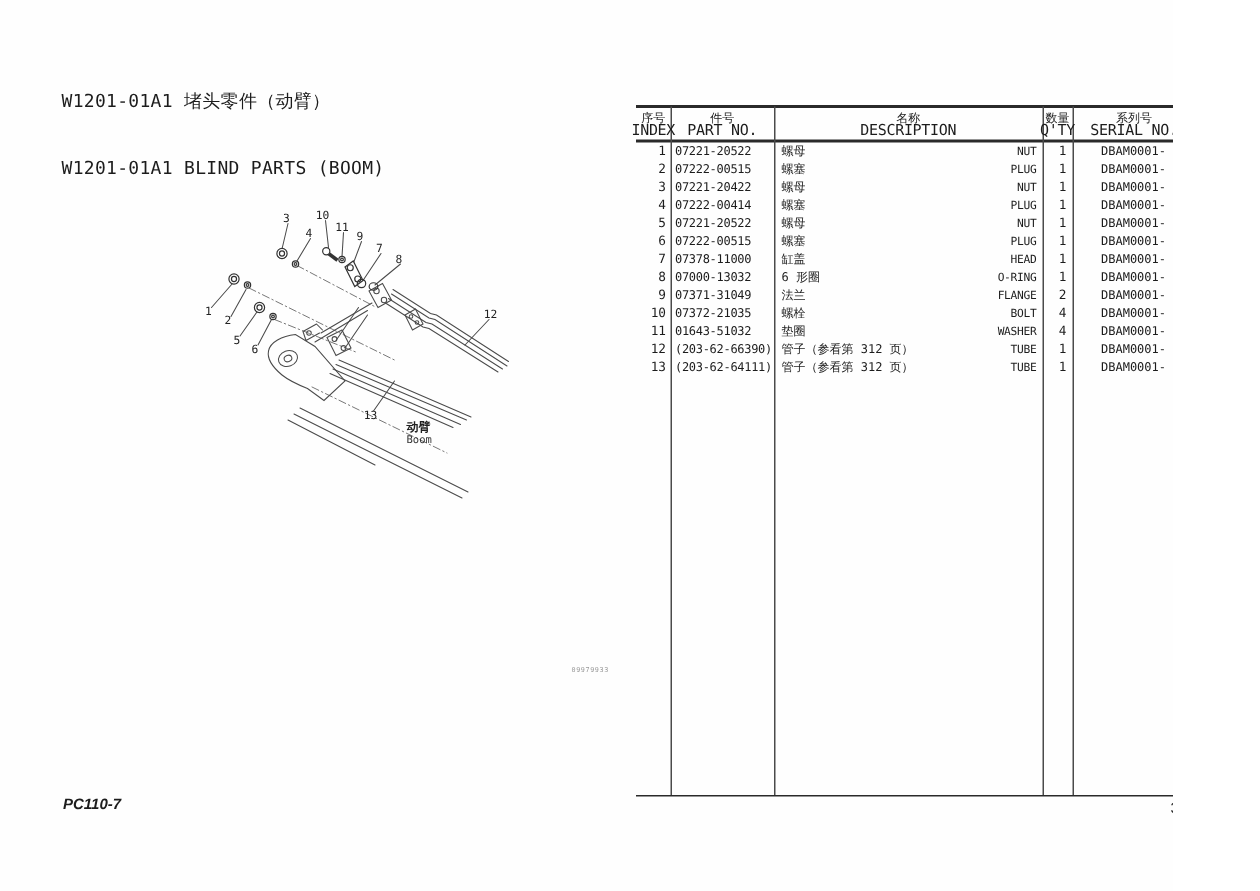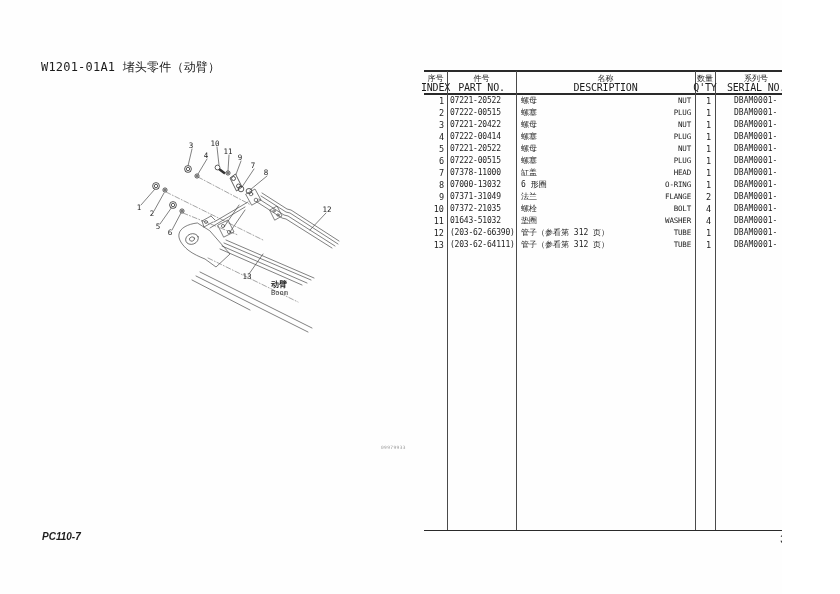--- a/index.html
+++ b/index.html
@@ -52,20 +52,21 @@
   .page-number{position:absolute;left:424px;top:534px;width:373px;
     text-align:right;font-family:"Liberation Sans",sans-serif;font-size:10px;}
 </style>
 </head>
 <body>
 
 <div class="page">
 
   <div class="title-block">
     <div>W1201-01A1 堵头零件（动臂）</div>
+    <div>W1201-01A1 BLIND PARTS (BOOM)</div>
   </div>
 
   <div class="diagram">
     <svg width="232" height="215" viewBox="0 0 232 215">
       <g stroke="#4a4a4a" stroke-width="0.7" fill="none" stroke-linecap="round">
 
         <path d="M23,73 L37,57 M36,79 L46,61 M42,92 L54,75 M54,98 L63,81 M74,17 L70,34 M89,27 L80,42 M99,15 L101,33 M111,23 L110,39 M123,29 L117,45 M136,37 L124,55 M149,44 L132,58 M208,81 L192,98 M131,142 L145,122"></path>
 
         <path stroke-width="0.5" stroke-dasharray="5 2 1 2" d="M48,60 L145,108 M80,45 L133,73 M65,81 L120,103"></path>
 

